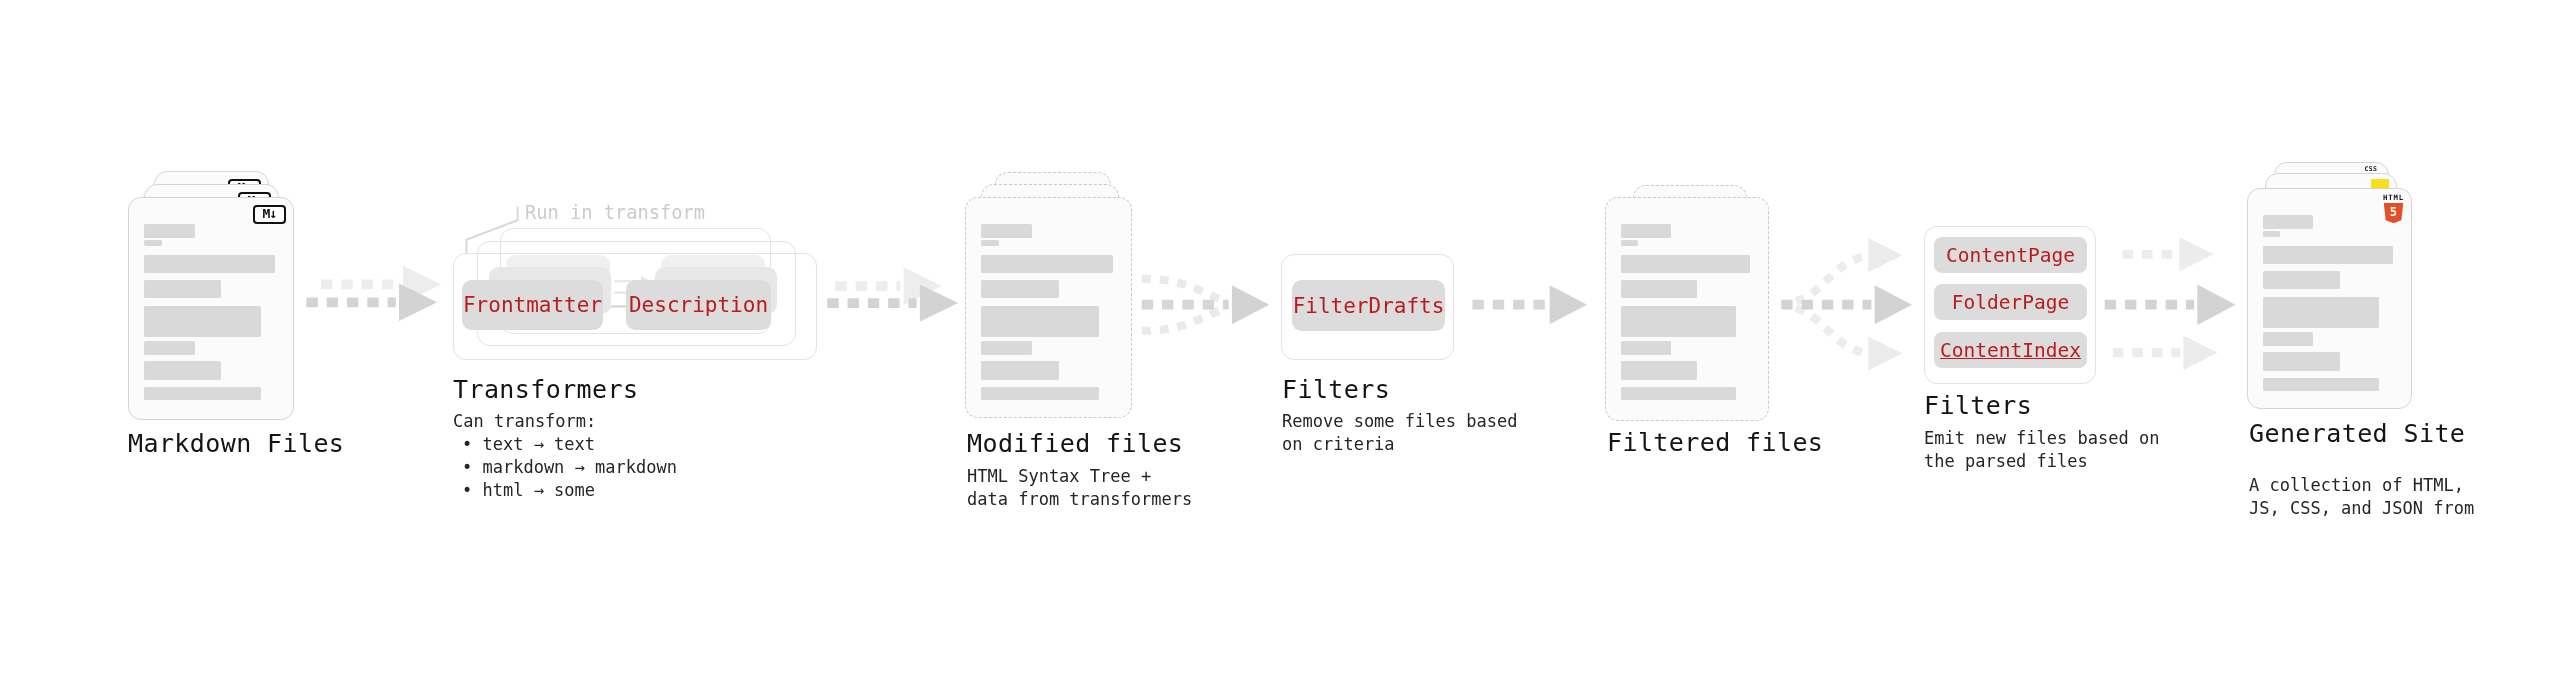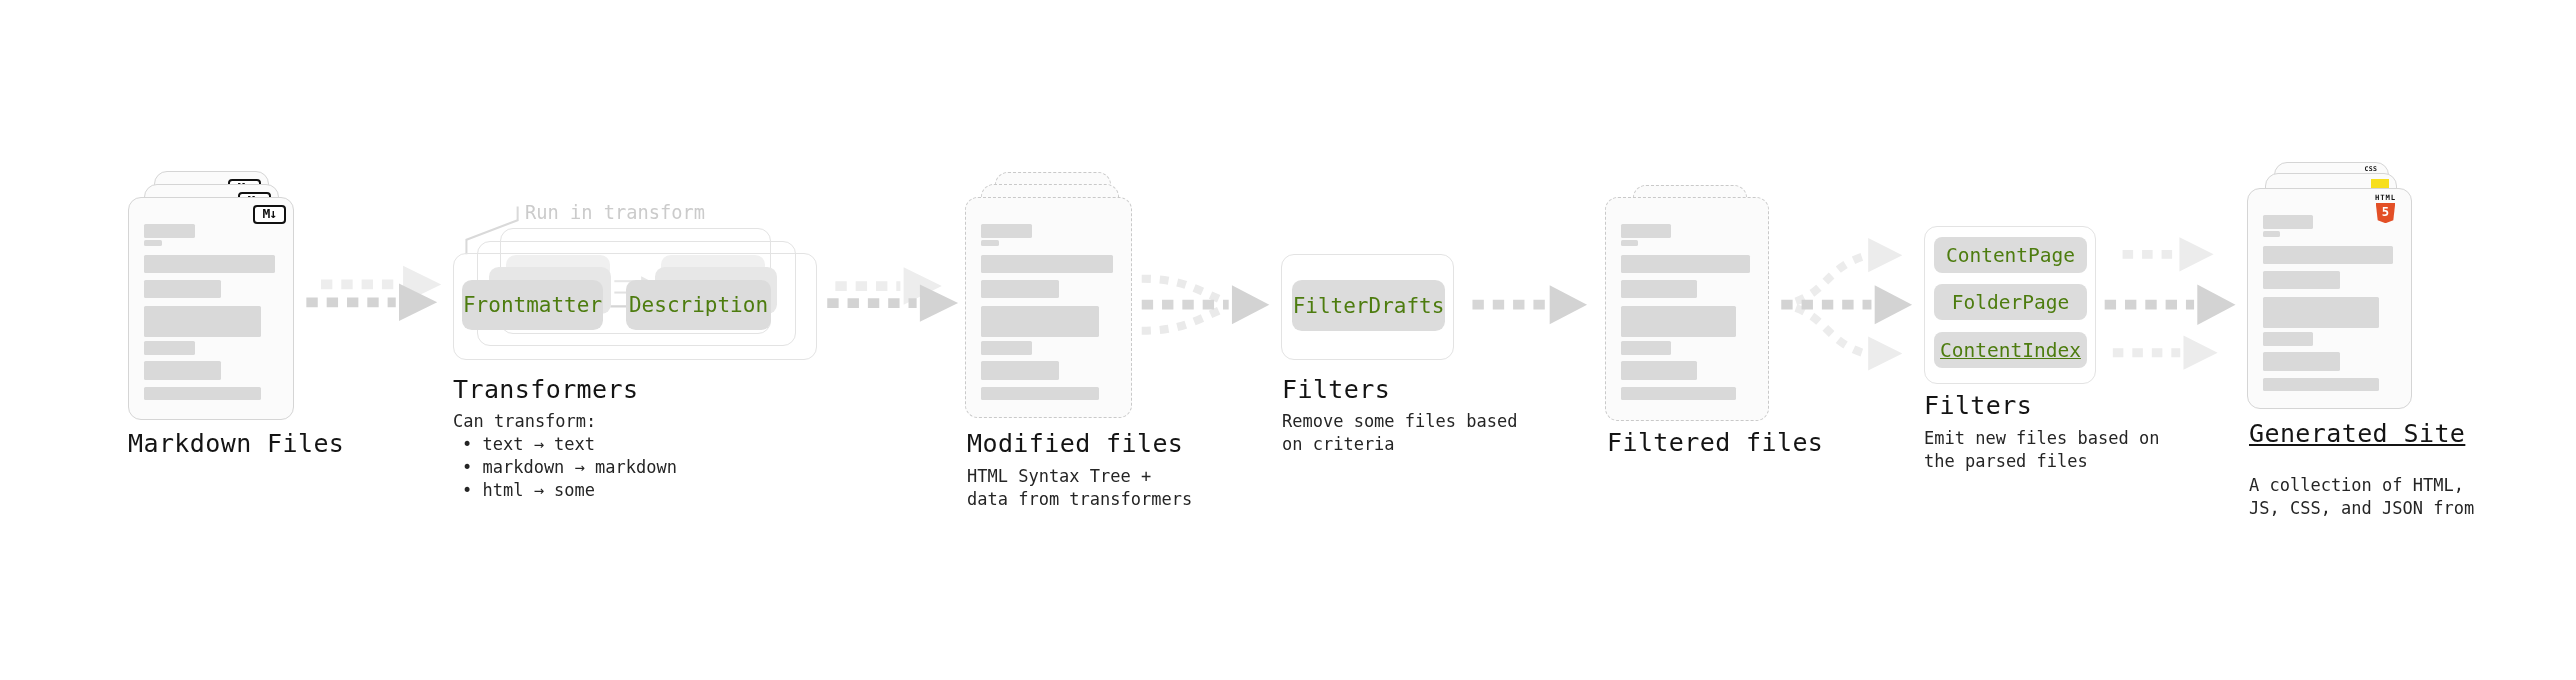--- a/index.html
+++ b/index.html
@@ -27,21 +27,21 @@
     position: absolute; top: 7.3px; right: 7.3px;
     width: 32.5px; height: 18.7px;
     background: #ffffff;
     border: 2.4px solid #111111;
     border-radius: 4.1px;
     font-weight: bold; font-size: 13px; line-height: 14px;
     text-align: center; color: #111111; letter-spacing: -0.8px;
   }
 
   
-  .badge-html5 { position: absolute; top: 4.1px; right: 15px; width: 21px; text-align: center; }
+  .badge-html5 { position: absolute; top: 4.1px; right: 7px; width: 21px; text-align: center; }
   .badge-html5 .word { font-size: 7.3px; font-weight: bold; color: #111; letter-spacing: 0.8px; }
   .badge-html5 .shield {
     margin: 0.8px auto 0; width: 19.5px; height: 20.3px;
     background: var(--html5-orange, #e34f26);
     clip-path: polygon(0% 0%, 100% 0%, 90% 86%, 50% 100%, 10% 86%);
     color: #ffffff; font-size: 12.2px; font-weight: bold; line-height: 19.5px; text-align: center;
   }
   .badge-js { position: absolute; top: 4.9px; right: 7.3px; width: 18px; height: 9px; background: var(--js-yellow, #f7df1e); }
   .badge-css { position: absolute; top: 2.4px; right: 7.3px; width: 19.5px; text-align: center; }
   .badge-css .word { font-size: 6.5px; font-weight: bold; color: #111; letter-spacing: 0.4px; }
@@ -54,21 +54,21 @@
     border-radius: 13px;
     background: transparent;
   }
   .outline-box.solid-bg { background: #ffffff; }
 
   
   .pill {
     position: absolute;
     background: #dcdcdc;
     border-radius: 9.8px;
-    color: #4d7c0f;
+    color: #b91c1c;
     display: flex; align-items: center; justify-content: center;
     font-size: 21px;
   }
   .pill.small { font-size: 19.5px; border-radius: 8.1px; }
   .ghost { position: absolute; border-radius: 9.8px; }
   .ghost.g1 { background: #e7e7e7; }
   .ghost.g2 { background: #f0f0f0; }
 
   
   .stage-label {
@@ -286,21 +286,21 @@
           <div class="bar" style="width: 38%; height: 14px; margin-top: 0px;"></div>
           <div class="bar" style="width: 13%; height: 5.7px; margin-top: 2.4px;"></div>
           <div class="bar" style="width: 99%; height: 18px; margin-top: 9px;"></div>
           <div class="bar" style="width: 58%; height: 18px; margin-top: 6.5px;"></div>
           <div class="bar" style="width: 88%; height: 31px; margin-top: 8.1px;"></div>
           <div class="bar" style="width: 38%; height: 14px; margin-top: 4.1px;"></div>
           <div class="bar" style="width: 58%; height: 18.7px; margin-top: 6.5px;"></div>
           <div class="bar" style="width: 88%; height: 13px; margin-top: 7.3px;"></div>
         </div>
     </div>
-    <div class="stage-label" style="left:2249px; top:419px;text-decoration:underline;">Generated Site</div>
+    <div class="stage-label" style="left:2249px; top:419px;">Generated Site</div>
     <div class="stage-sub" style="left:2249px; top:474px;">
       <div>A collection of HTML,</div>
       <div>JS, CSS, and JSON from</div>
     </div>
   </div>
 
 </div>
 
 
 </body></html>

